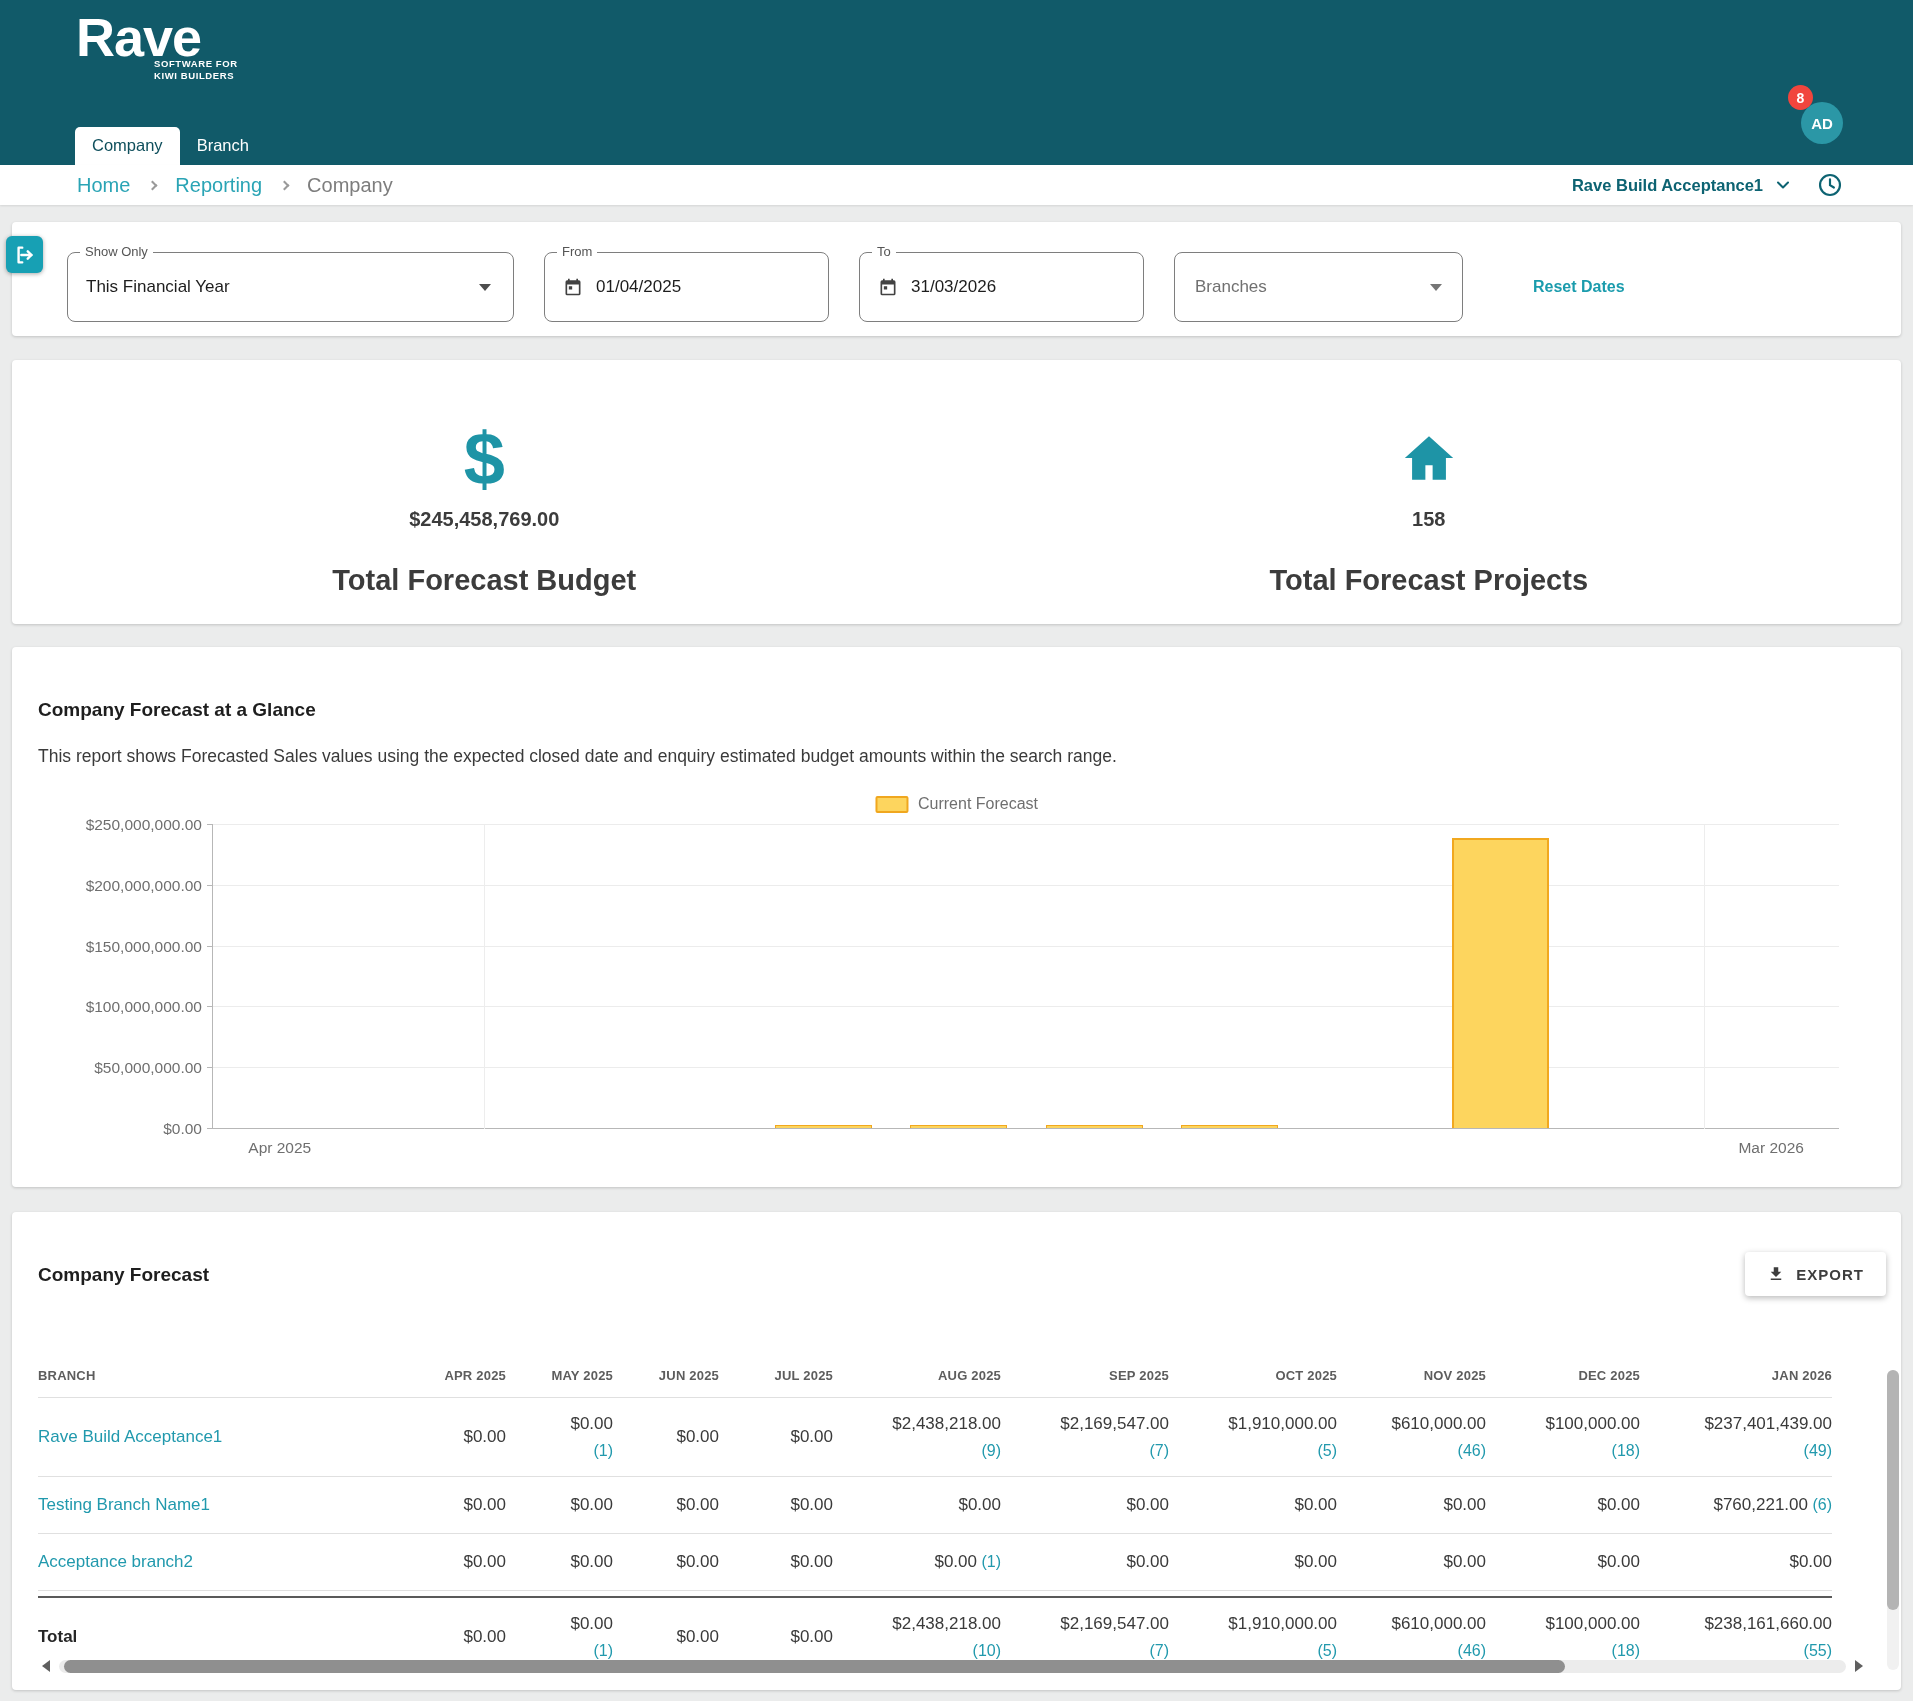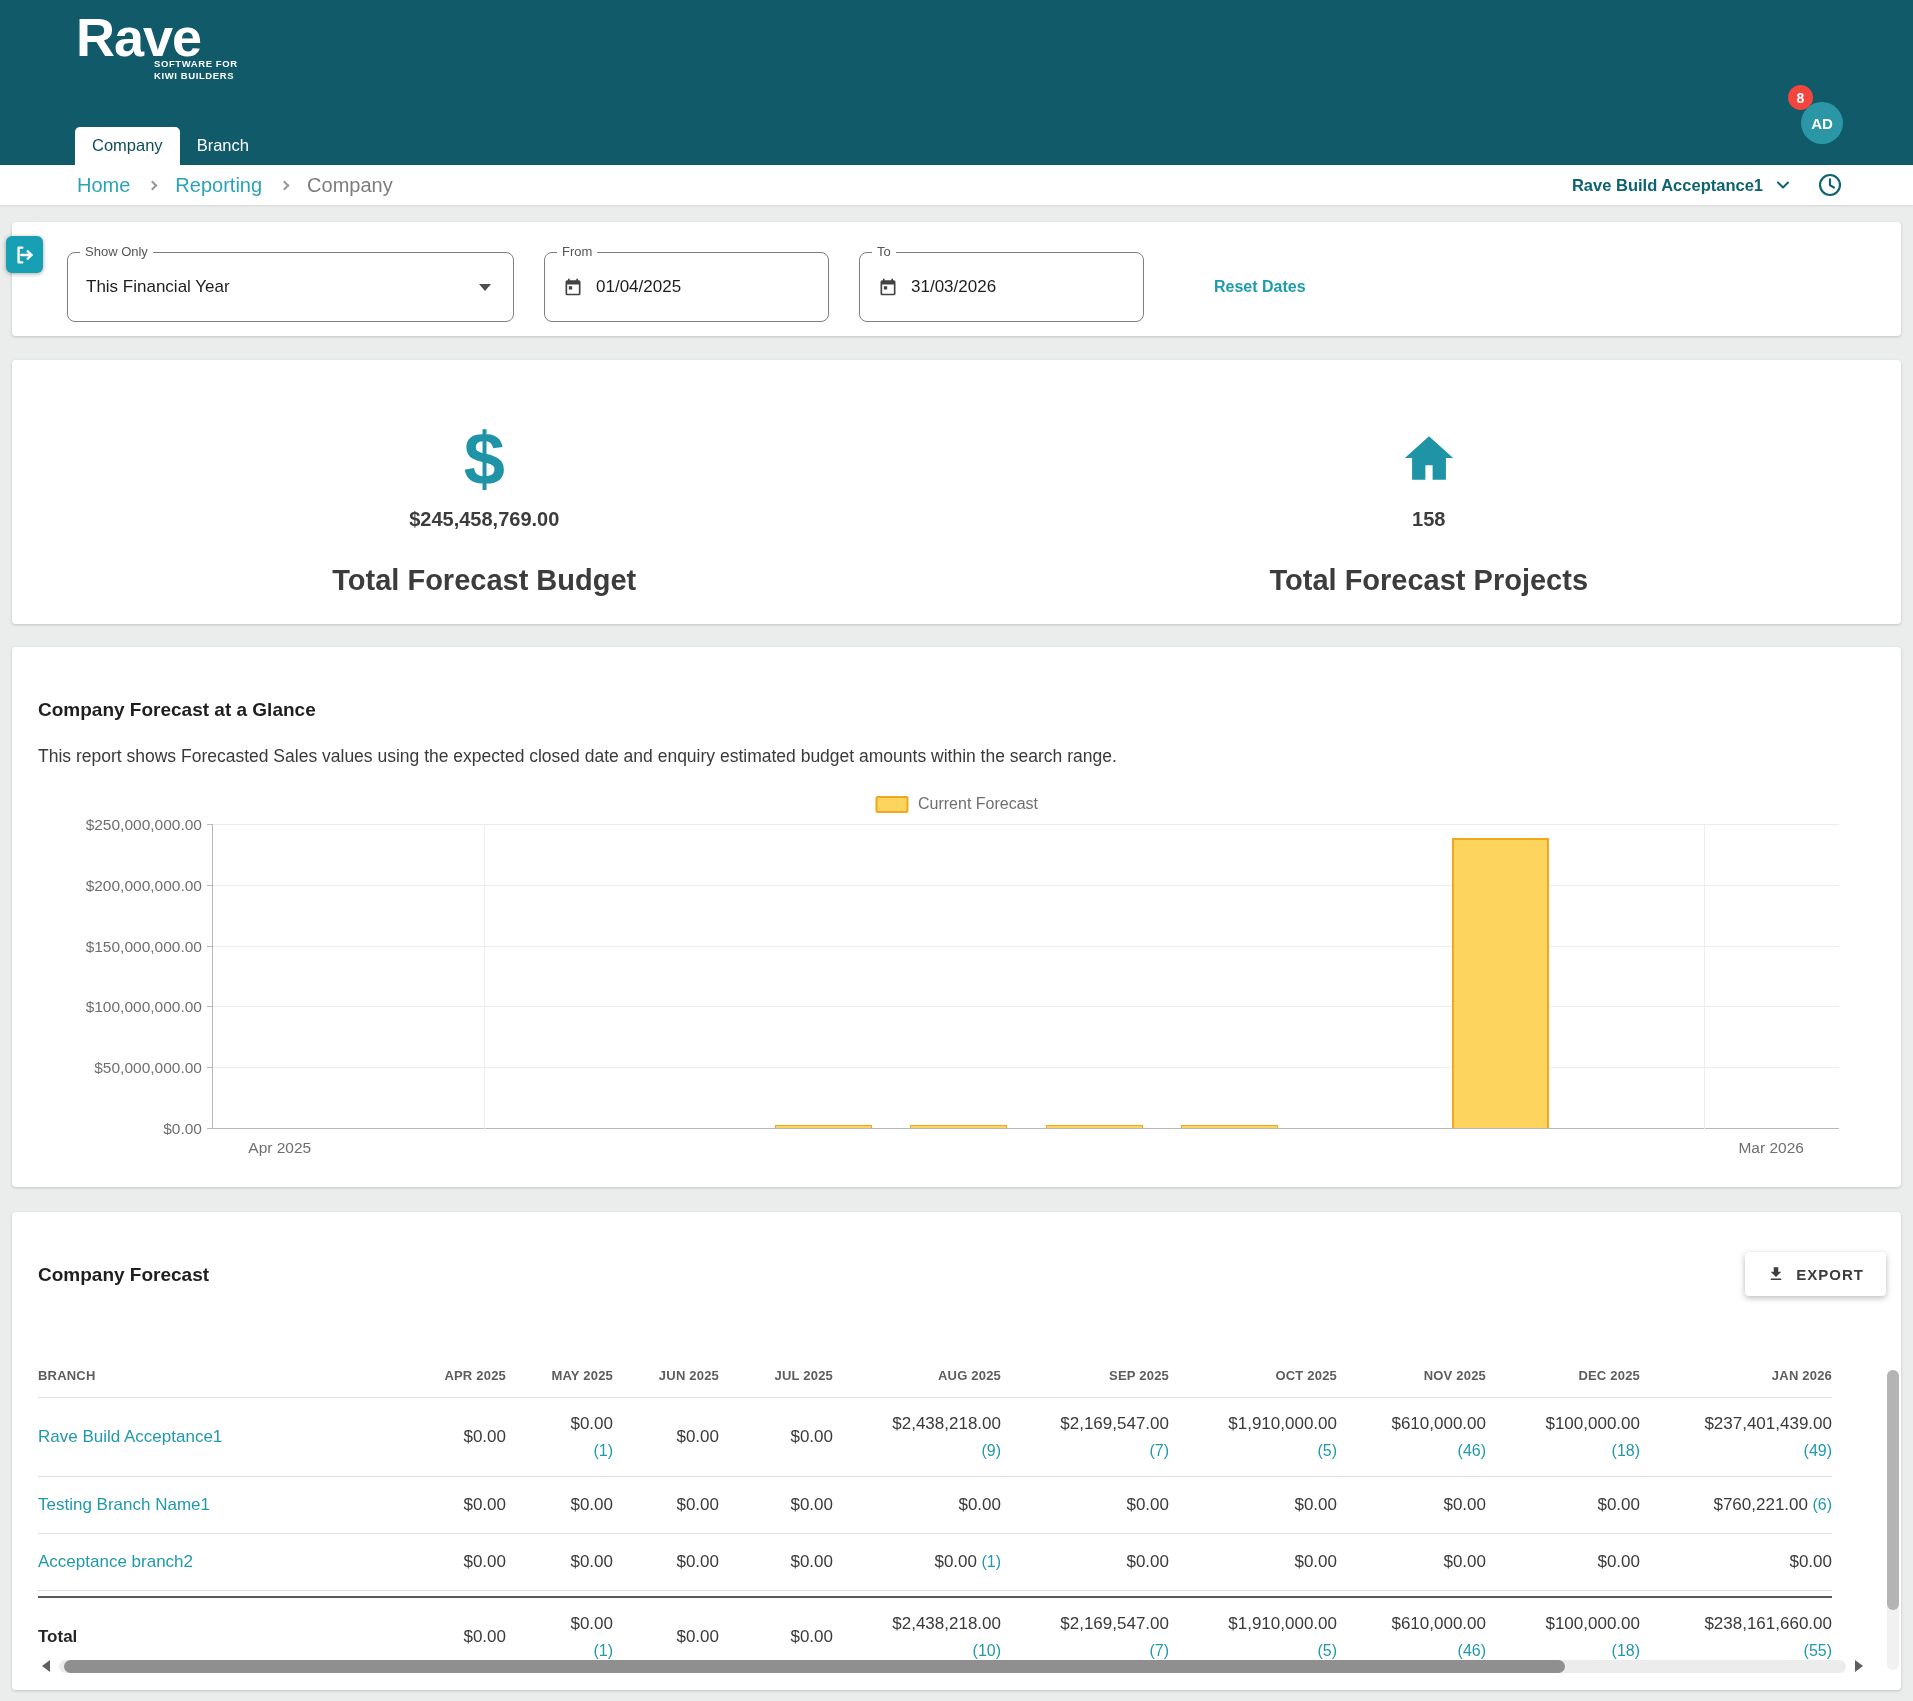--- a/index.html
+++ b/index.html
@@ -173,20 +173,24 @@
       <span class="fvalue">01/04/2025</span>
     </div>
     <div class="field f-date">
       <span class="flabel">To</span>
       <span class="cal-icon">
         <svg width="20" height="20" viewBox="0 0 24 24" fill="#424242">
             <path d="M19 4h-1V2h-2v2H8V2H6v2H5a2 2 0 00-2 2v14a2 2 0 002 2h14a2 2 0 002-2V6a2 2 0 00-2-2zm0 16H5V9h14zM7 11h4v4H7z"></path>
           </svg>
       </span>
       <span class="fvalue">31/03/2026</span>
+    </div>
+    <div class="field f-branches">
+      <span class="fvalue placeholder">Branches</span>
+      <span class="caret gray"></span>
     </div>
     <span class="reset">Reset Dates</span>
   </div>
 </div>
 
 <div class="card summary-card">
   <div class="sum-col">
     <div class="sum-icon">
         <span>$</span>
       </div>

